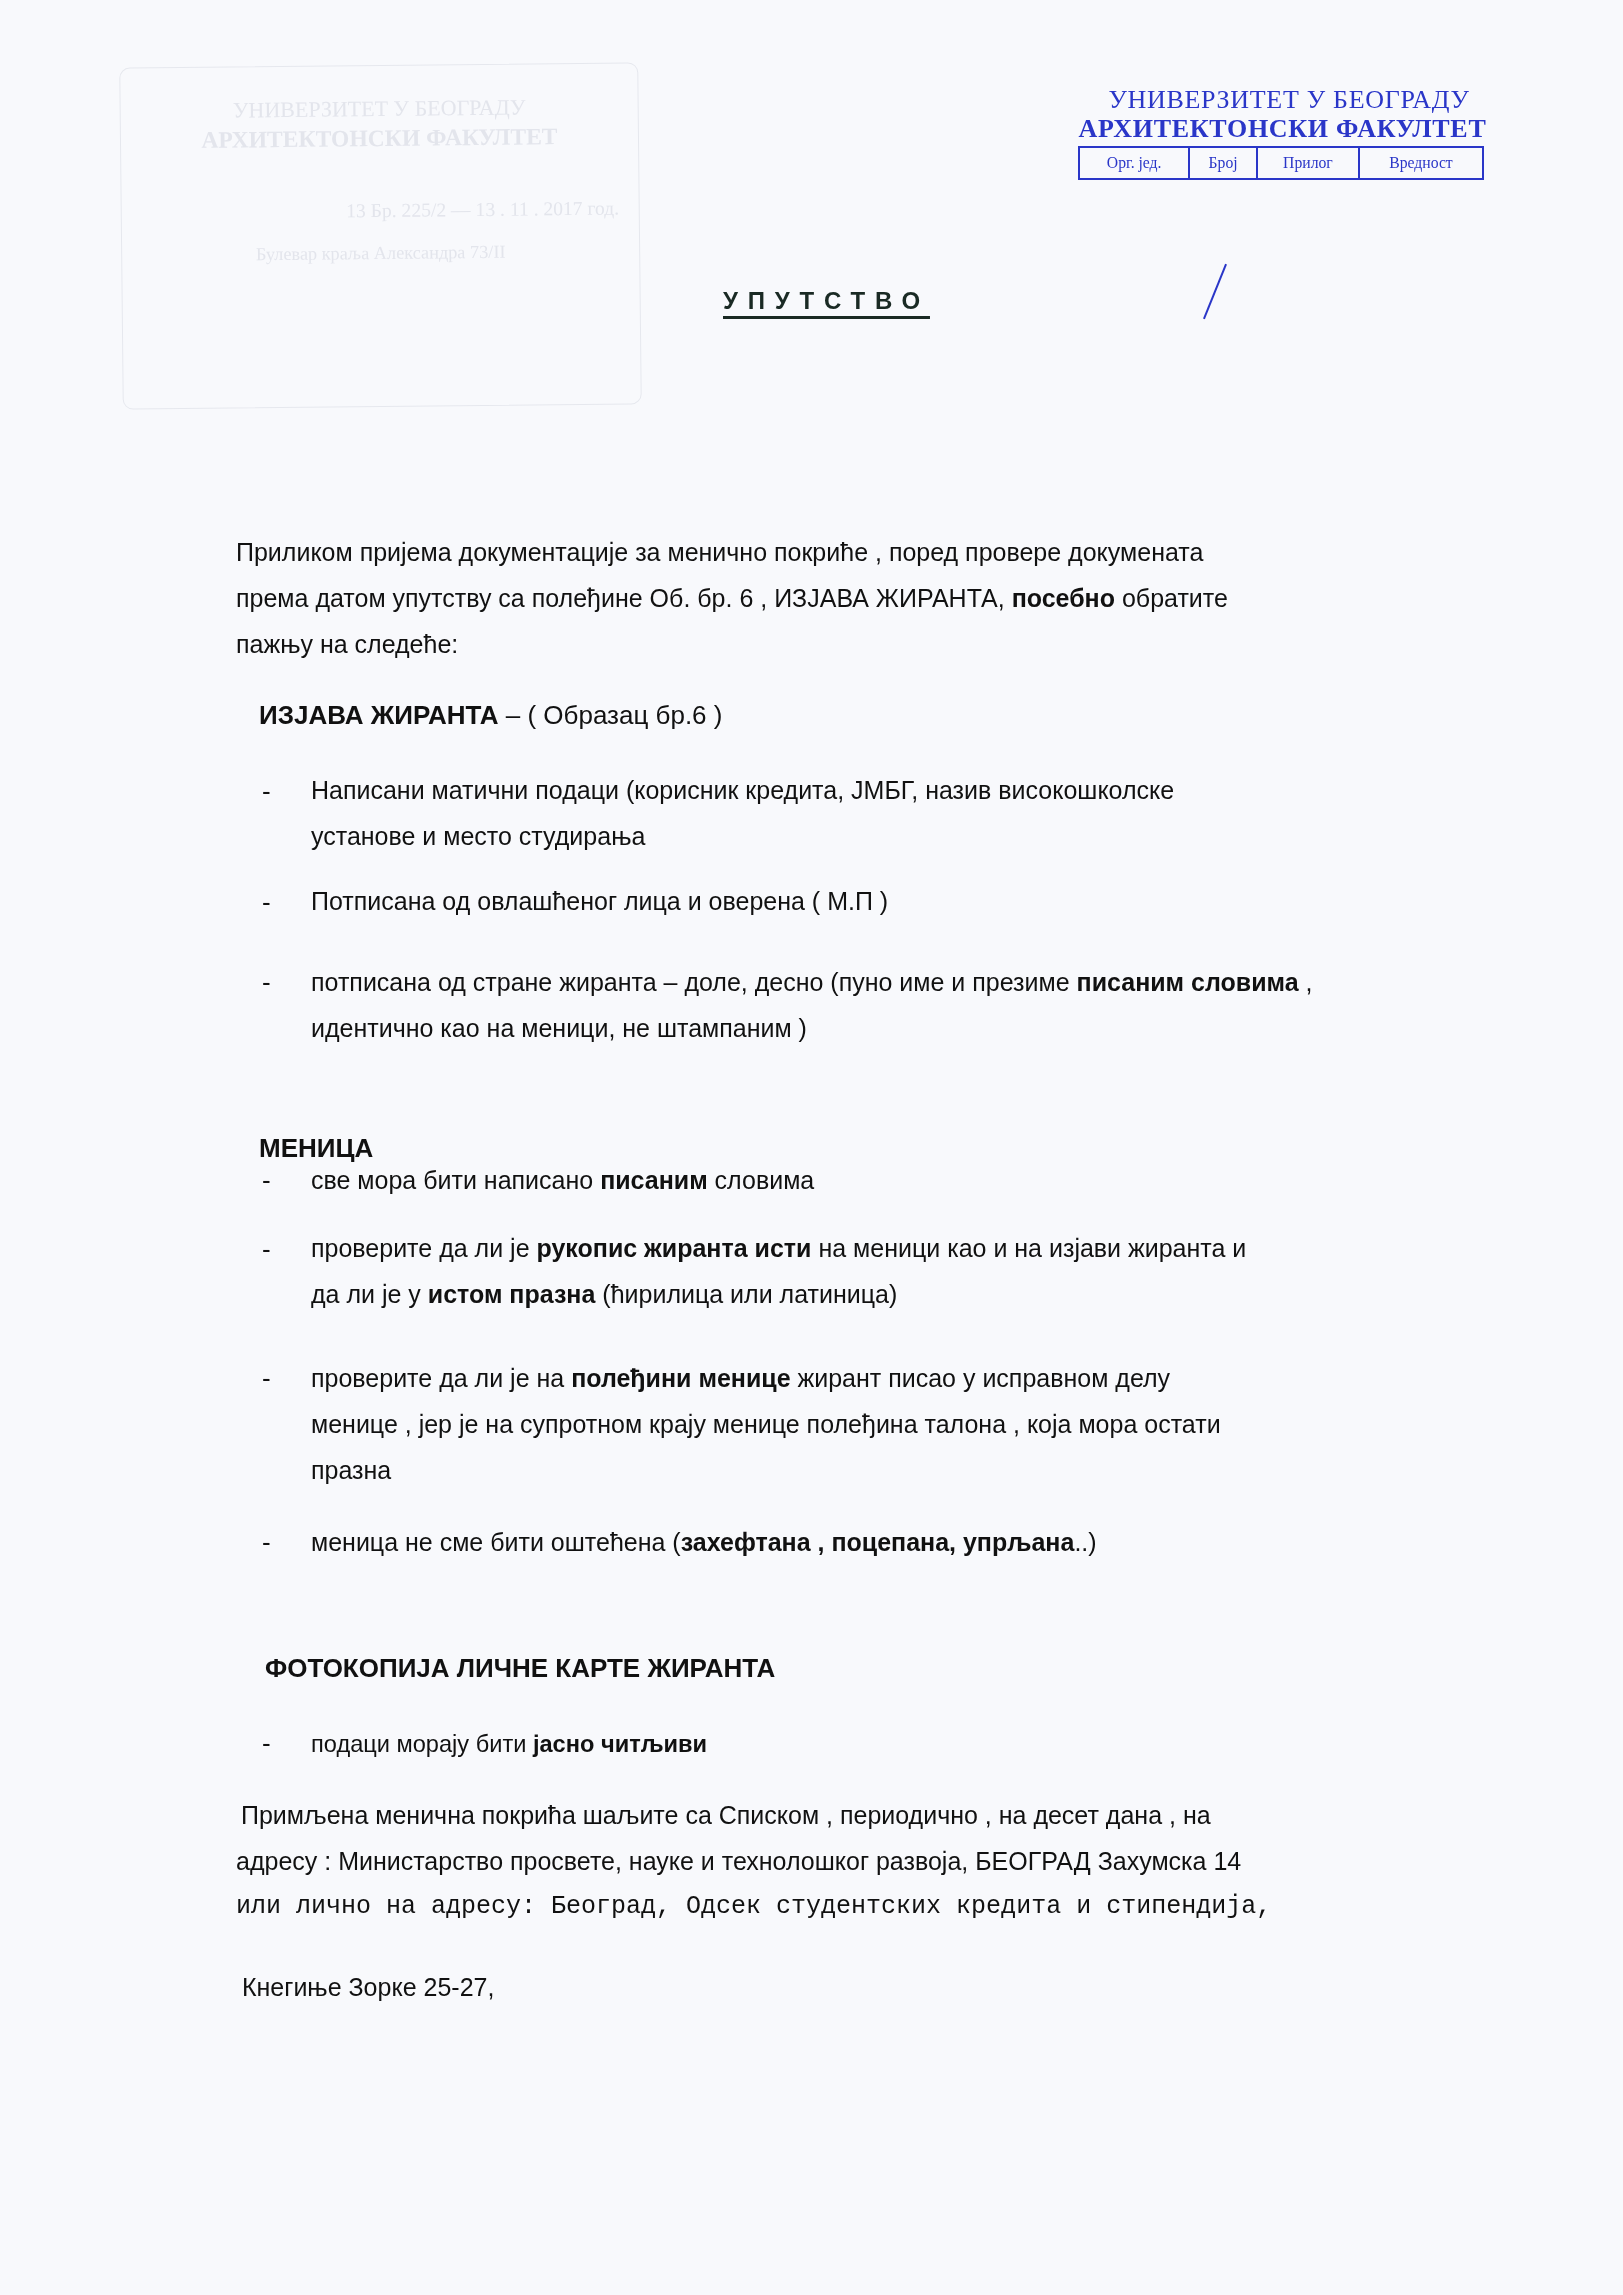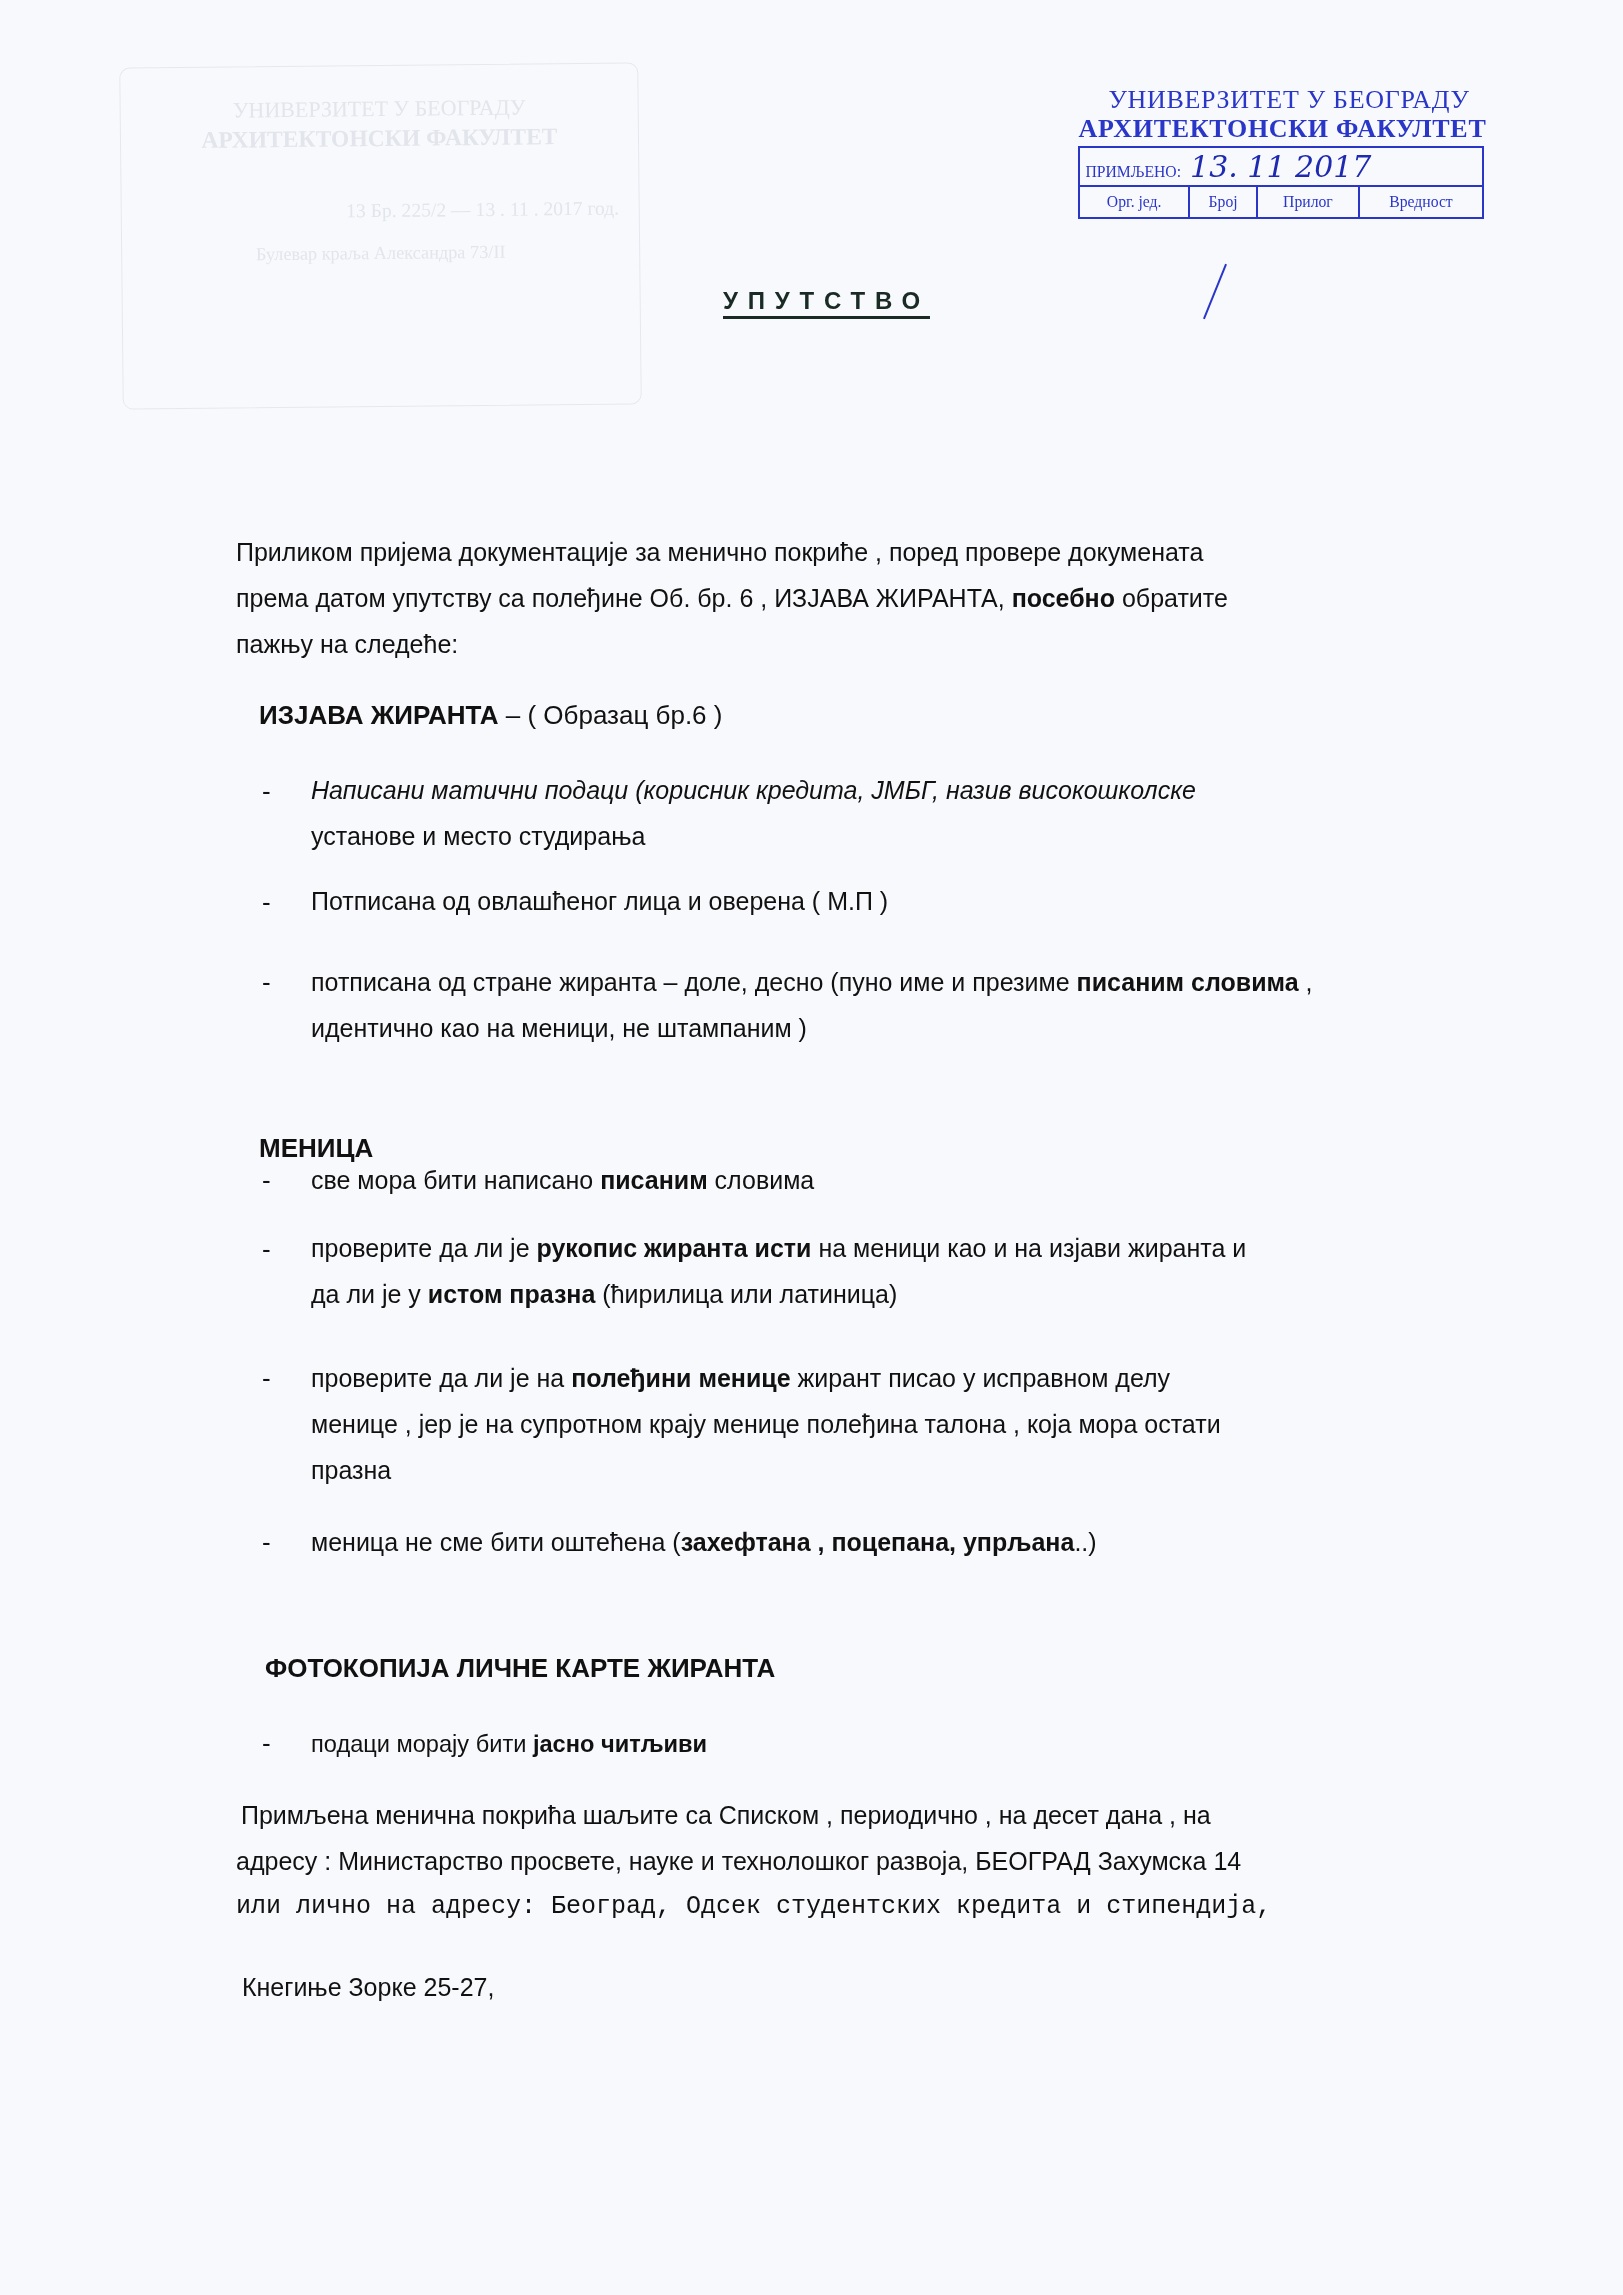--- a/index.html
+++ b/index.html
@@ -51,47 +51,41 @@
   <div class="gl g2">АРХИТЕКТОНСКИ ФАКУЛТЕТ</div>
   <div class="gl g3">13 Бр. 225/2 — 13 . 11 . 2017 год.</div>
   <div class="gl g4">Булевар краља Александра 73/II</div>
 </div>
 
 <div class="stamp">
   <div class="s1">УНИВЕРЗИТЕТ У БЕОГРАДУ</div>
   <div class="s2">АРХИТЕКТОНСКИ ФАКУЛТЕТ</div>
   <table>
     <tbody>
-        <tr class="recv">
-      <td colspan="4">
-        <span>ПРИМЉЕНО:</span>
-        <span class="hand hand-date">13. 11 2017</span>
-      </td>
-    </tr>
     <tr class="hdr">
       <td>Орг. јед.</td>
       <td>Број</td>
       <td>Прилог</td>
       <td>Вредност</td>
     </tr>
   </tbody>
     </table>
 </div>
 <div class="slash-line"></div>
 
 <div class="title">УПУТСТВО</div>
 
 <div class="text" style="left:236px; top:529px;">Приликом пријема документације за менично покриће , поред провере докумената</div>
 <div class="text" style="left:236px; top:575px;"><span>према датом упутству са  полеђине Об. бр. 6 ,  ИЗЈАВА ЖИРАНТА, </span><span class="b">посебно</span><span>  обратите</span></div>
 <div class="text" style="left:236px; top:621px;">пажњу на следеће:</div>
 
 <div class="sec-head" style="left:259px; top:700px;"><span class="b">ИЗЈАВА ЖИРАНТА</span><span style="font-weight:normal"> – ( Образац бр.6 )</span></div>
 
 <div class="dash" style="left:262px; top:776px;">-</div>
-<div class="text" style="left:311px; top:767px;font-style:italic;">Написани матични подаци (корисник кредита, ЈМБГ, назив високошколске</div>
+<div class="text" style="left:311px; top:767px;">Написани матични подаци (корисник кредита, ЈМБГ, назив високошколске</div>
 <div class="text" style="left:311px; top:813px;">установе и место студирања</div>
 
 <div class="dash" style="left:262px; top:887px;">-</div>
 <div class="text" style="left:311px; top:878px;">Потписана од овлашћеног лица и оверена  ( М.П )</div>
 
 <div class="dash" style="left:262px; top:967px;">-</div>
 <div class="text" style="left:311px; top:959px;"><span>потписана од стране жиранта – доле, десно (пуно име и презиме </span><span class="b">писаним словима</span><span> ,</span></div>
 <div class="text" style="left:311px; top:1005px;">идентично као на меници, не штампаним )</div>
 
 <div class="sec-head" style="left:259px; top:1133px;text-align:center;">МЕНИЦА</div>

